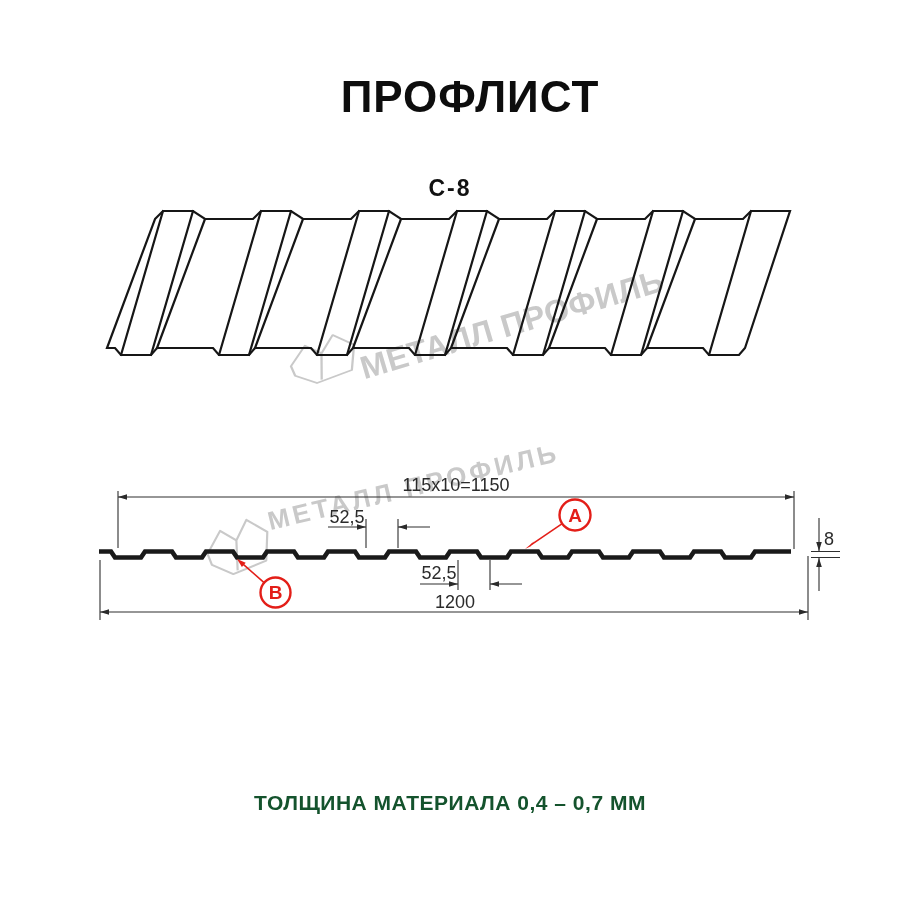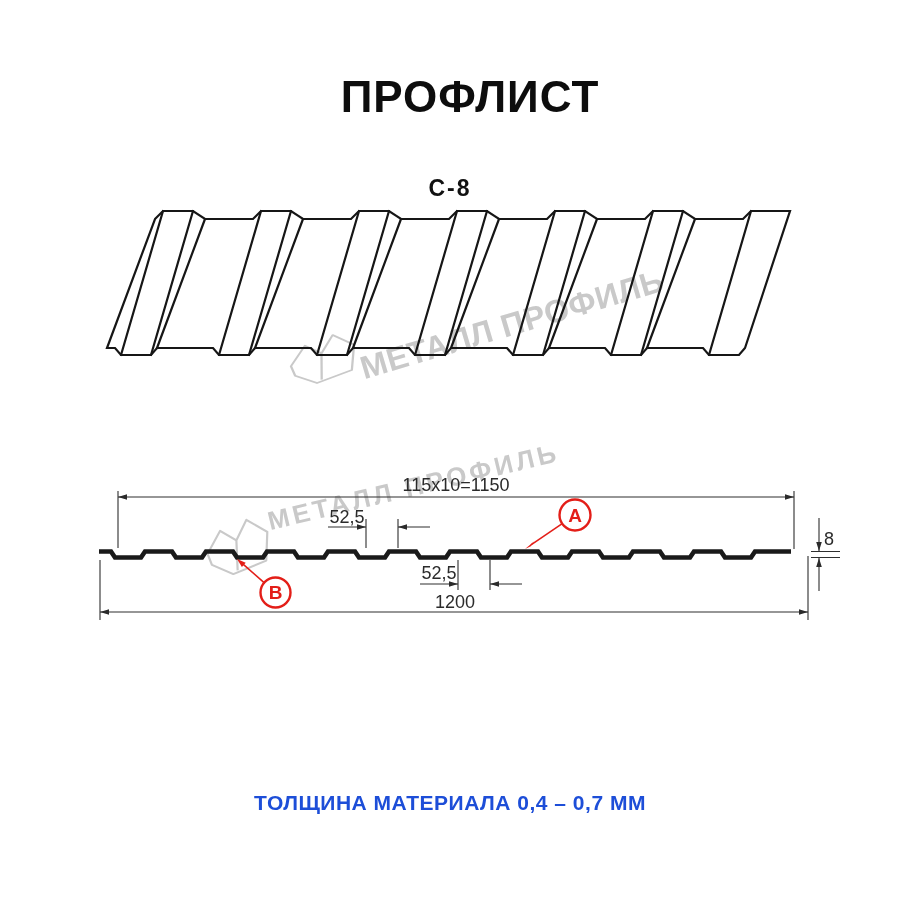--- a/index.html
+++ b/index.html
@@ -11,21 +11,21 @@
   #page-title{
     left:0;top:72px;width:900px;text-align:center;
     font-size:44px;font-weight:800;letter-spacing:1px;color:#0d0d0d;z-index:4;padding-left:20px;
   }
   #product-code{
     left:0;top:127px;width:900px;text-align:center;
     font-size:23px;font-weight:600;letter-spacing:2px;color:#111;z-index:4;margin-top:48px;
   }
   #thickness-note{
     left:0;top:791px;width:900px;text-align:center;
-    font-size:21px;font-weight:600;letter-spacing:0.5px;color:#1d4ed8;z-index:4;
+    font-size:21px;font-weight:600;letter-spacing:0.5px;color:#14532d;z-index:4;
   }
   svg.layer{position:absolute;left:0;top:0;z-index:3;}
   #fill-layer{z-index:1;}
   #wm-layer{z-index:2;}
   .watermark-text{
     position:absolute;z-index:2;white-space:nowrap;color:#c9c9c9;
     font-weight:700;transform-origin:0 100%;
   }
   #wm1-text{left:366px;top:351px;height:34px;line-height:34px;font-size:32px;
     letter-spacing:0.5px;transform:rotate(-16.5deg);}

